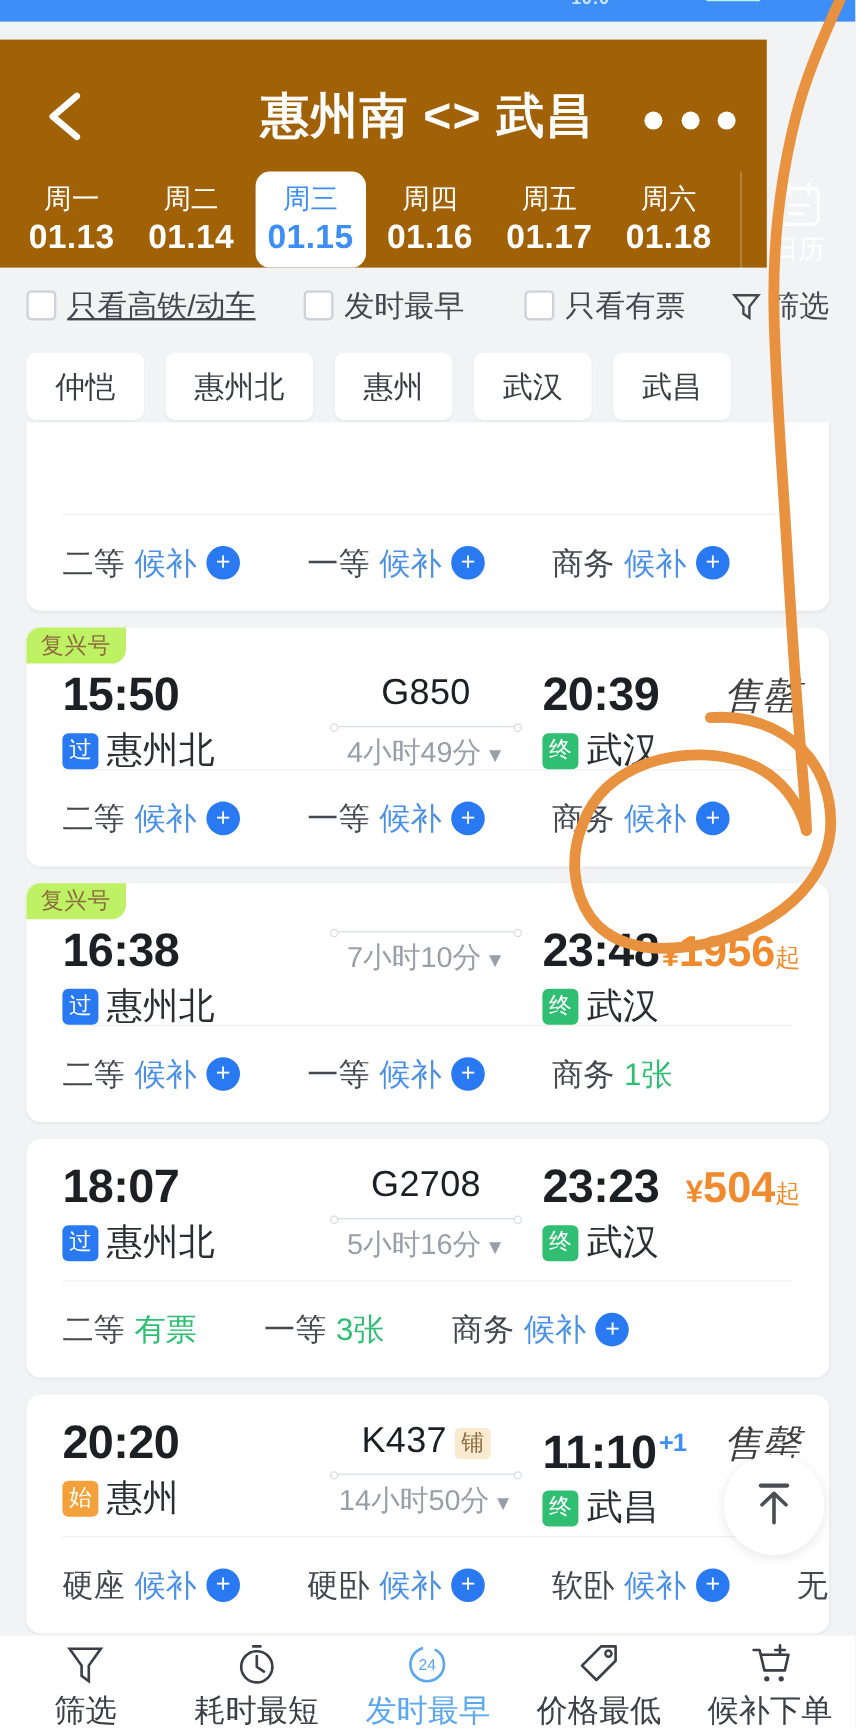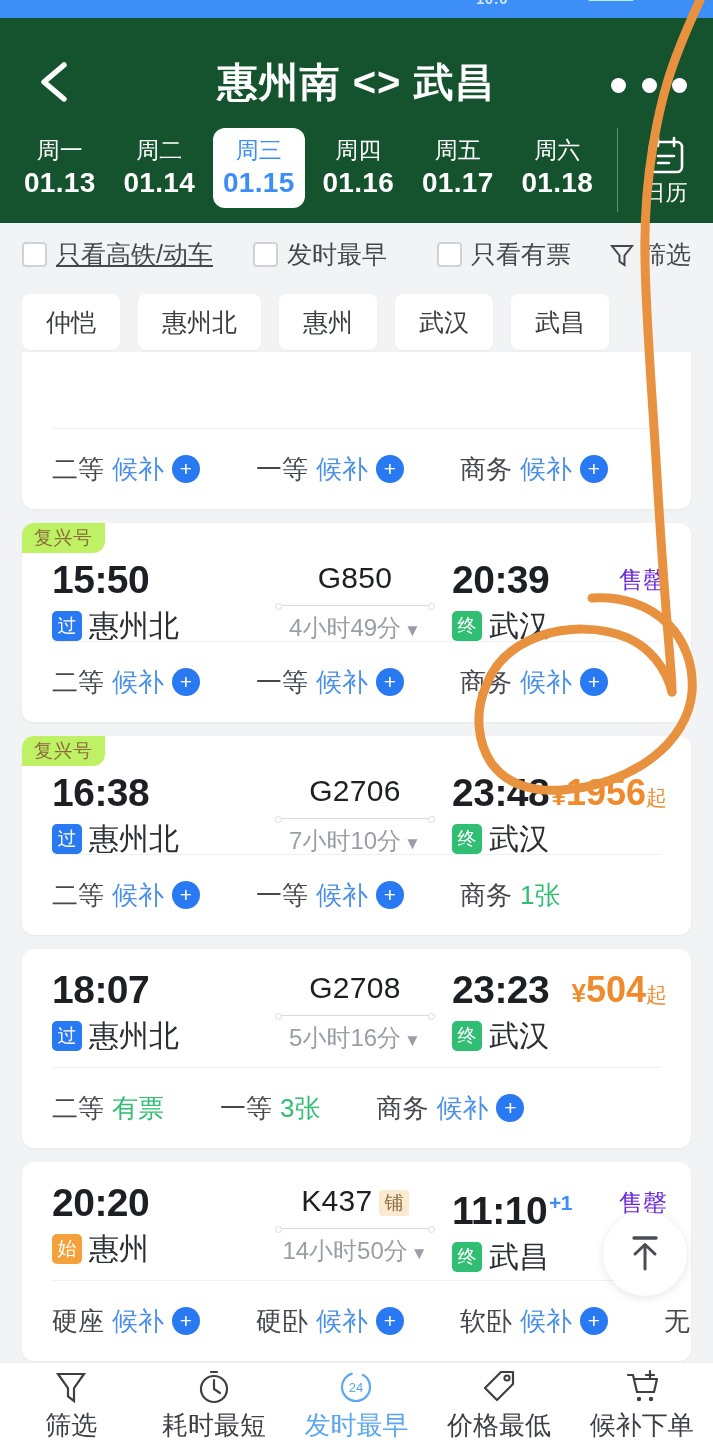--- a/index.html
+++ b/index.html
@@ -19,22 +19,22 @@
     position:absolute; left:476px; top:-10px; color:#cfe4ff;
     font-size:15px; font-weight:700; letter-spacing:.5px;
   }
   .sb-batt{
     position:absolute; left:588px; top:-4px; width:46px; height:5px;
     background:#b9f2ea; border-radius:2px;
   }
 
   
   .header{
-    position:absolute; top:18px; left:0; width:713px; height:205px;
-    background:#14532d;
+    position:absolute; top:33px; left:0; width:639px; height:205px;
+    background:#a16207;
   }
   .nav-row{ position:relative; height:112px; }
   .back-btn{
     position:absolute; left:32px; top:40px; width:44px; height:48px;
     cursor:pointer;
   }
   .back-btn svg{ display:block; }
   .title{
     position:absolute; left:0; top:36px; width:713px; text-align:center;
     color:#fff; font-size:40px; font-weight:700; letter-spacing:1px;
@@ -159,21 +159,21 @@
   .dur .caret{ font-size:17px; color:#9A9EA6; margin-left:3px; }
 
   .col-arr{ position:absolute; left:430px; top:34px; width:190px; }
   .card.no-badge .col-arr{ top:18px; }
 
   .col-price{ position:absolute; right:24px; top:36px; text-align:right; }
   .card.no-badge .col-price{ top:20px; }
   .price{ color:#F08A2C; font-size:36px; font-weight:700; line-height:42px; white-space:nowrap; }
   .price .yen{ font-size:26px; font-weight:700; }
   .price .qi{ font-size:21px; font-weight:400; }
-  .soldout{ color:#6d28d9; font-size:24px; line-height:42px; }
+  .soldout{ color:#404040; font-size:32px; line-height:42px;font-style:italic; }
 
   .divider{ height:1px; background:#EFF0F2; margin:0 30px; }
 
   .seats{
     height:80px; display:flex; align-items:center; padding:0 30px; gap:56px;
     overflow:hidden; white-space:nowrap;
   }
   .seat{ display:flex; align-items:center; gap:8px; font-size:26px; color:#45484E; }
   .seat .cls{ color:#45484E; }
   .seat .val-h{ color:#4A90E8; }
@@ -373,21 +373,20 @@
         <div class="badge-fx">复兴号</div>
         <div class="card-top">
           <div class="col-dep">
             <div class="t-big">16:38</div>
             <div class="st-row">
               <span class="st-tag pass">过</span>
               <span class="st-name">惠州北</span>
             </div>
           </div>
           <div class="col-mid">
-            <div class="train-no"><span>G2706</span></div>
             <div class="line"></div>
             <div class="dur"><span>7小时10分</span><span class="caret">▼</span></div>
           </div>
           <div class="col-arr">
             <div class="t-big"><span>23:48</span></div>
             <div class="st-row">
               <span class="st-tag end">终</span>
               <span class="st-name">武汉</span>
             </div>
           </div>

